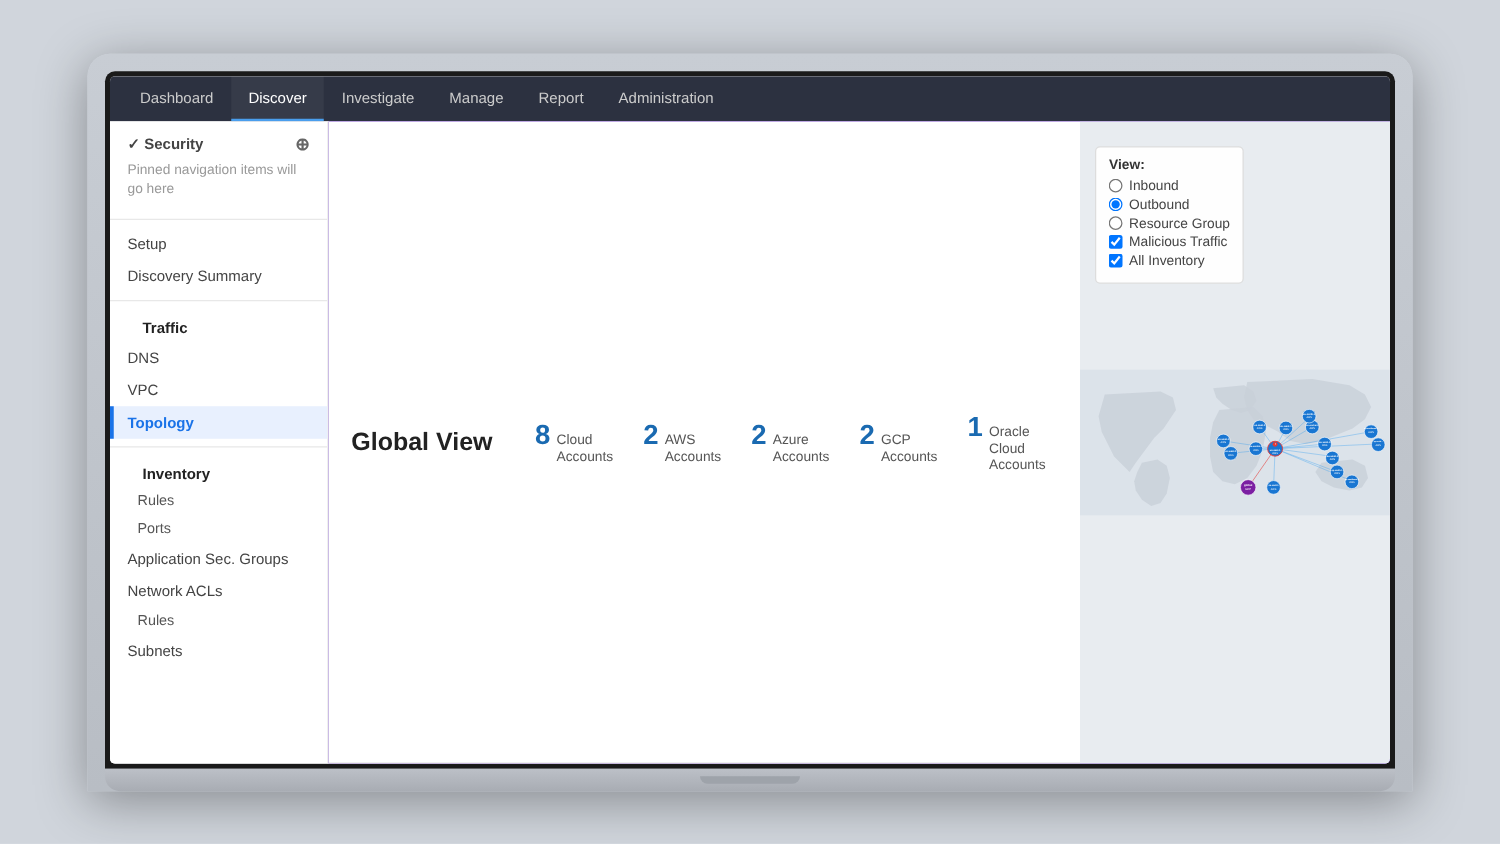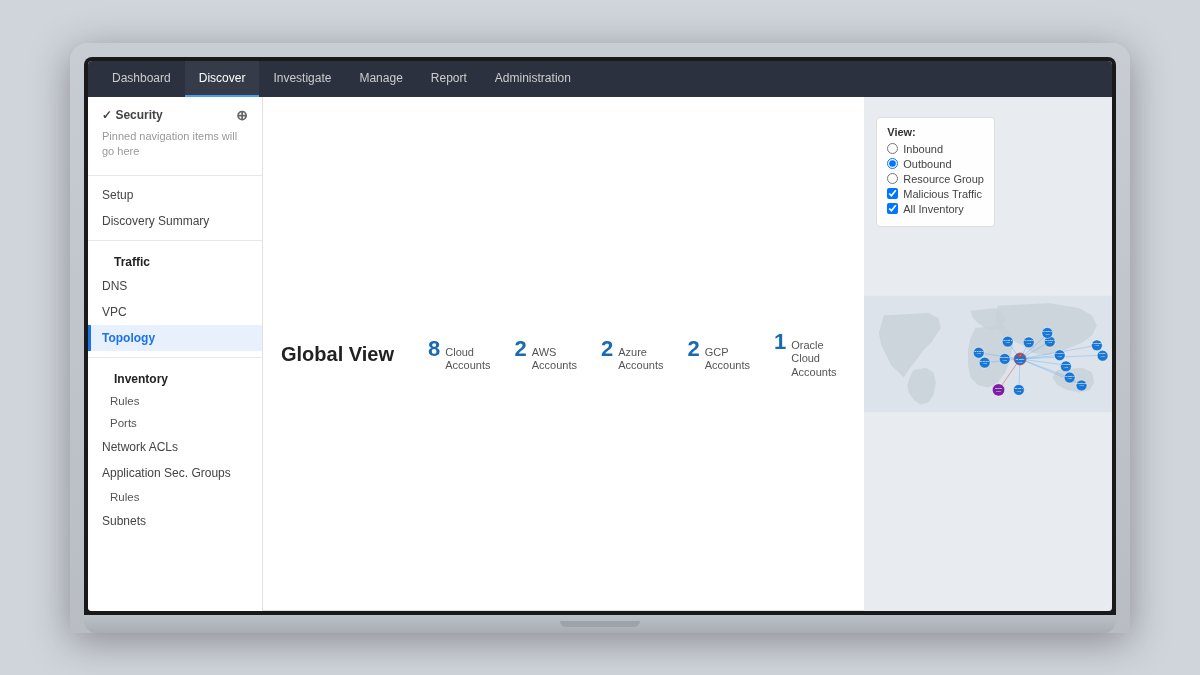--- a/index.html
+++ b/index.html
@@ -278,22 +278,22 @@
           <hr class="sidebar-divider">
           <div class="sidebar-section-label">Traffic</div>
           <div class="sidebar-item">DNS</div>
           <div class="sidebar-item">VPC</div>
           <div class="sidebar-item active">Topology</div>
 
           <hr class="sidebar-divider">
           <div class="sidebar-section-label">Inventory</div>
           <div class="sidebar-sub-item">Rules</div>
           <div class="sidebar-sub-item">Ports</div>
+          <div class="sidebar-item">Application Sec. Groups</div>
           <div class="sidebar-item">Network ACLs</div>
-          <div class="sidebar-item">Application Sec. Groups</div>
           <div class="sidebar-sub-item">Rules</div>
           <div class="sidebar-item">Subnets</div>
         </div>
 
         <div class="main-content">
 
           <div class="gv-header">
             <span class="gv-title">Global View</span>
             <div class="gv-stat">
               <span class="gv-stat-num">8</span>

